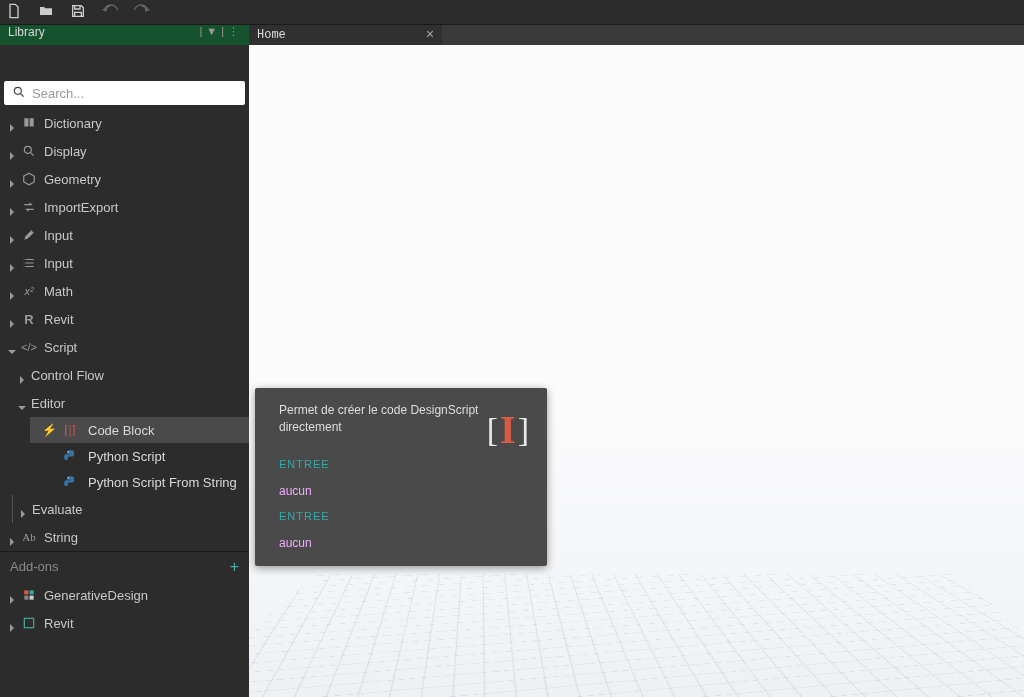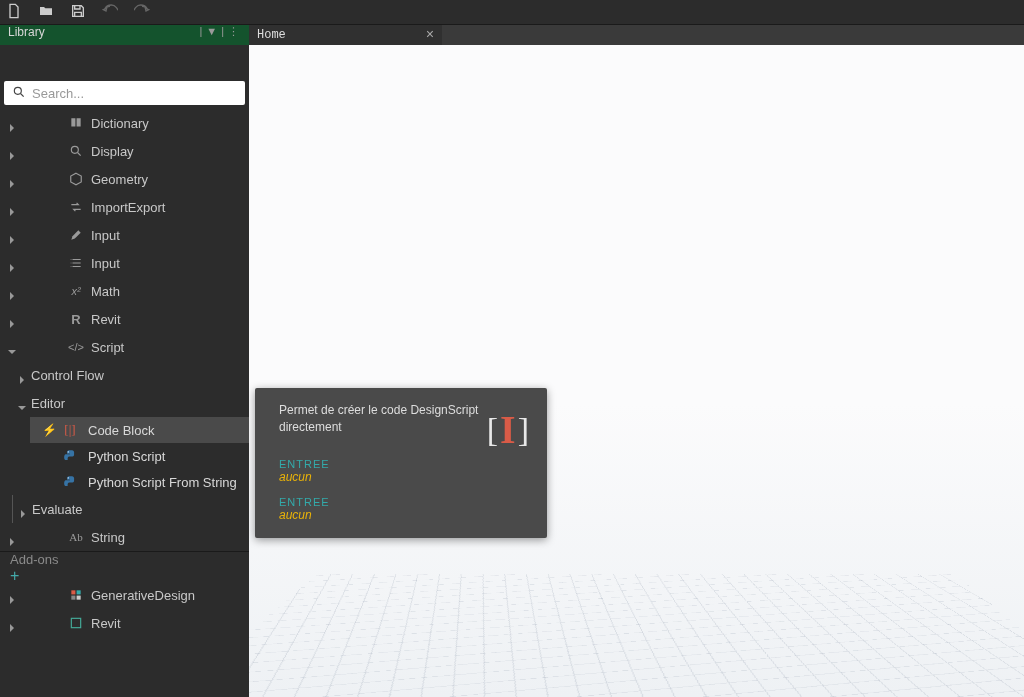--- a/index.html
+++ b/index.html
@@ -28,43 +28,43 @@
   .search-wrap { padding: 4px; margin-top: 32px; }
   .search { display: flex; align-items: center; background: #fff; border-radius: 2px; height: 24px; padding: 0 8px; gap: 6px; }
   .search input { border: none; outline: none; flex: 1; font-size: 13px; color: #333; }
   .search input::placeholder { color: #999; }
   .search svg { width: 14px; height: 14px; fill: #444; }
 
   .treelist { flex: 1; overflow: auto; }
   .cat { display: flex; align-items: center; height: 28px; padding: 0 8px; gap: 7px; color: #c8c8c8; cursor: pointer; }
   .cat .arrow { width: 6px; height: 6px; }
   .cat .arrow svg { width: 8px; height: 8px; fill: #999; }
-  .cat .caticon { width: 16px; display:flex; justify-content:center;margin-left:47px; }
+  .cat .caticon { width: 16px; display:flex; justify-content:center; }
   .cat .caticon svg { width: 14px; height: 14px; fill: #9a9a9a; }
   .cat .text { flex: 1; }
   .sub1 { padding-left: 18px; }
   .sub2 { padding-left: 30px; }
   .sub2-item { display: flex; align-items: center; height: 26px; gap: 10px; padding: 0 8px 0 12px; color: #d8d8d8; cursor: pointer; }
   .sub2-item.selected { background: #4a4a4a; }
   .sub2-item .flash { color:#d95b47; font-size:12px; width:10px; }
   .sub2-item.noflash .flash { visibility: hidden; }
   .sub2-item .nodeicon { width:16px; display:flex; justify-content:center; }
-  .addons-header { display:flex; height:30px; padding:0 10px; color:#8a8a8a; font-size:13px; background:#2c2c2c; border-top:1px solid #1a1a1a;flex-direction:column;}
+  .addons-header { display:flex; align-items:center; height:30px; padding:0 10px; color:#8a8a8a; font-size:13px; background:#2c2c2c; border-top:1px solid #1a1a1a;}
   .addons-header .plus { color:#4aa; font-size:16px; }
   .addons-header .flex { flex:1; }
 
   
   .tooltip-card { position:absolute; left:6px; top:343px; width:292px; background:#4a4a4a; border-radius:2px; padding:14px 16px 16px 24px; color:#ddd; box-shadow: 0 2px 8px rgba(0,0,0,0.4);}
   .tooltip-card .desc { font-size:12px; line-height:1.4; padding-right: 50px;}
   .tooltip-card .biglogo { position:absolute; right:18px; top:18px; display:flex; align-items:center; gap:2px; font-family: "Georgia", serif;}
   .biglogo .brk { color:#e8e8e8; font-size:34px; font-weight:400;}
   .biglogo .ibar { color:#d95b47; font-size:40px; font-weight:bold; }
   .tooltip-card .divider { height:22px; }
   .tooltip-card .lbl { color:#3aa; font-size:11px; letter-spacing:1px;}
-  .tooltip-card .val { color:#eab308; font-size:12px; margin-top:0; margin-bottom:12px;font-style:italic;}
+  .tooltip-card .val { color:#f0abfc; font-size:12px; margin-top:14px; margin-bottom:12px;}
 
   
   .viewport::before {
     content:""; position:absolute; inset:0;
     background:
       linear-gradient(to bottom, #fbfbfc 0%, #fbfbfc 55%, #eef1f4 100%);
   }
   .grid {
     position:absolute; left:0; right:0; bottom:0; height:55%;
     background-image:

